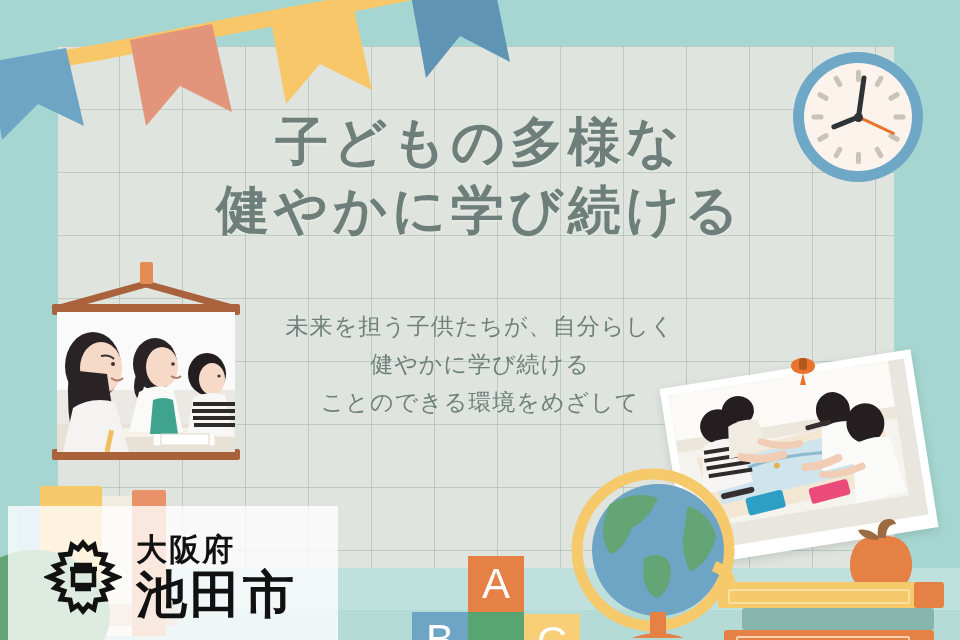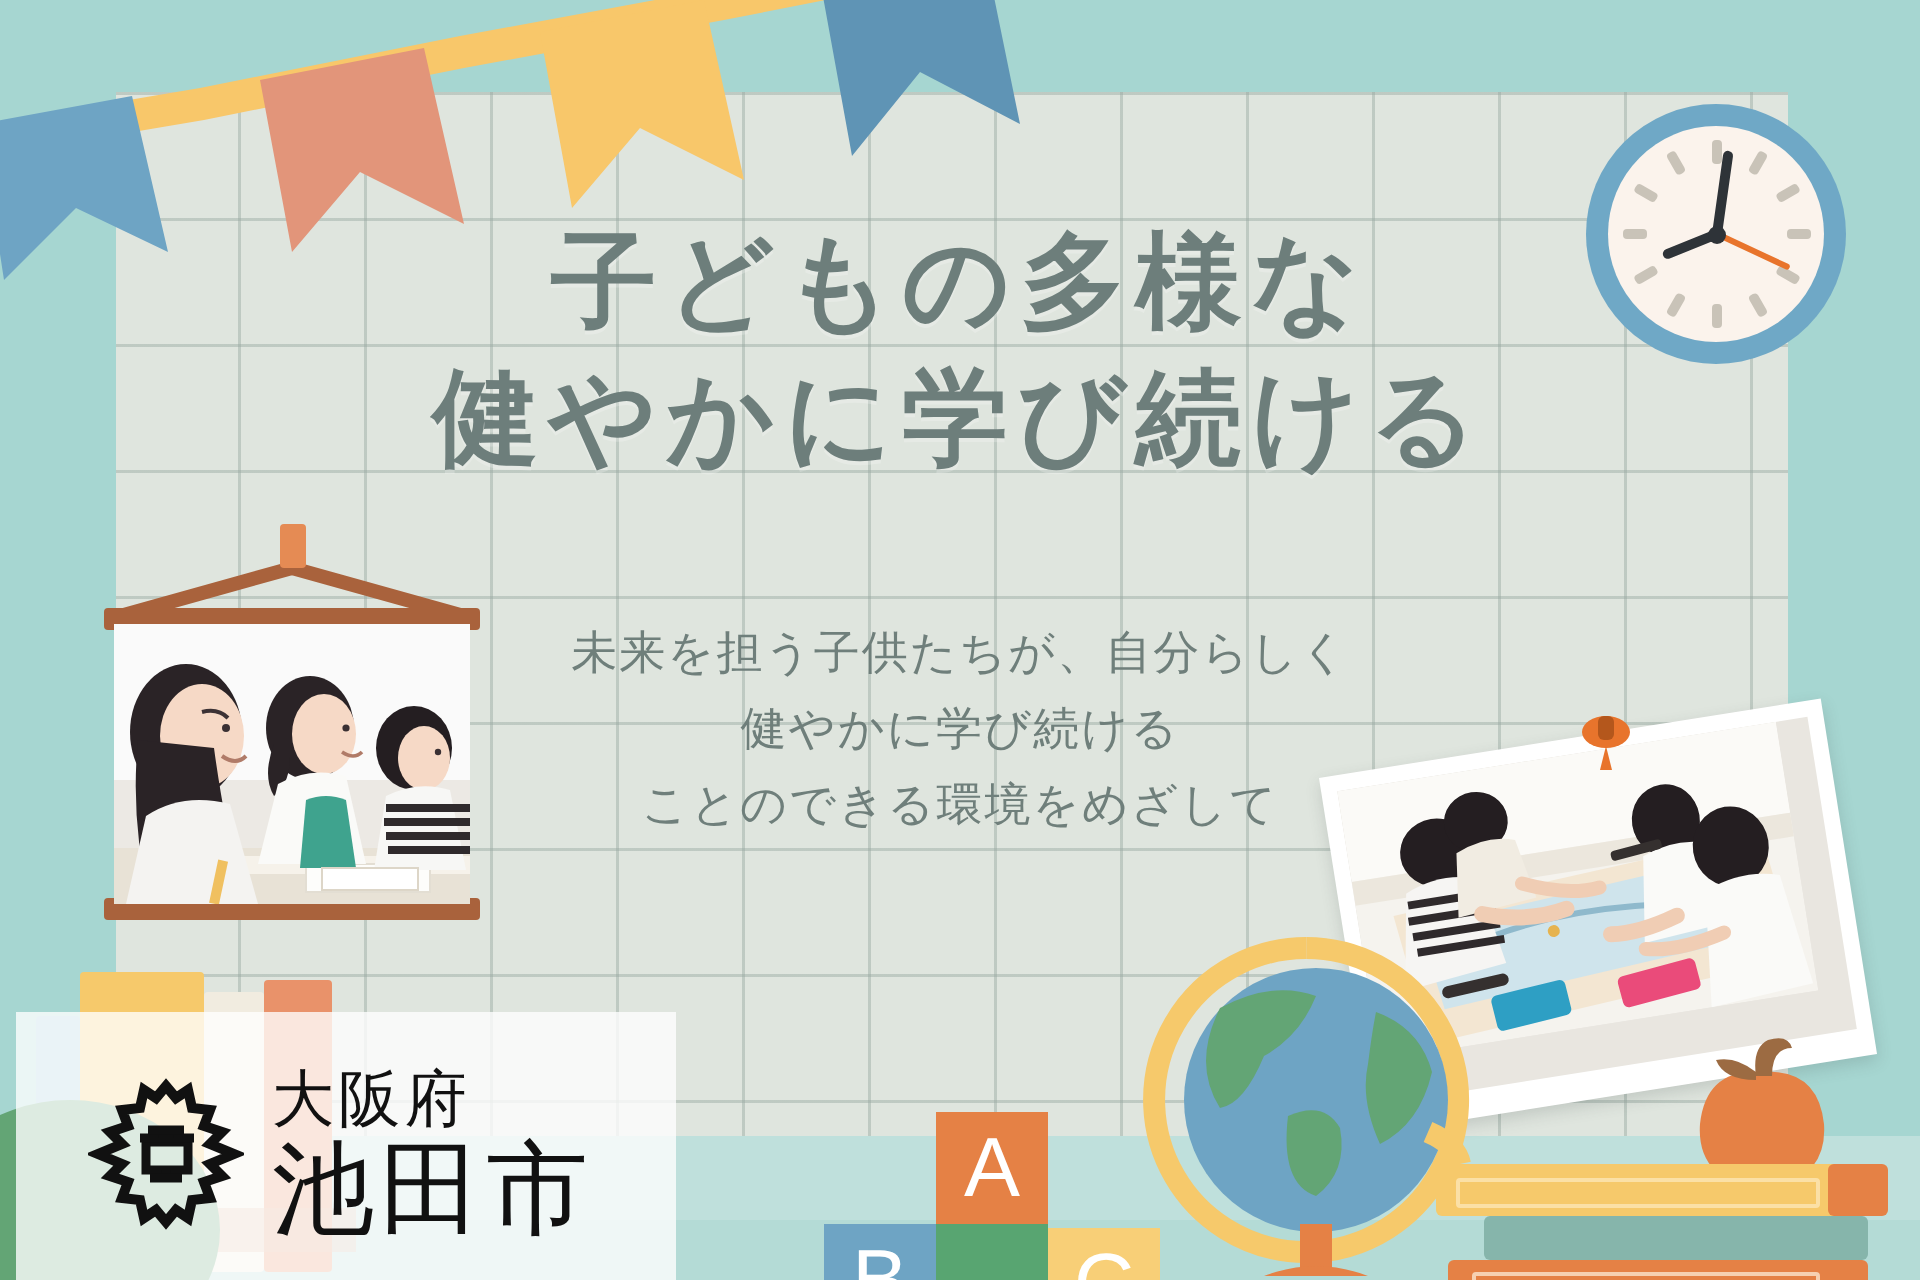--- a/index.html
+++ b/index.html
@@ -150,22 +150,22 @@
   .logo-overlay{
     position:absolute;left:8px;top:506px;width:330px;height:134px;
     background:rgba(255,255,255,.78);
   }
   .logo-wrap{
     position:absolute;left:44px;top:522px;width:290px;height:110px;
     display:flex;align-items:center;gap:14px;
   }
   .crest{width:78px;height:78px;flex:0 0 78px;}
   .logo-text{display:flex;flex-direction:column;line-height:1;color:#111;}
-  .logo-pref{font-size:31px;font-weight:400;letter-spacing:.07em;}
-  .logo-city{font-size:51px;font-weight:400;letter-spacing:.05em;margin-top:4px;}
+  .logo-pref{font-size:31px;font-weight:700;letter-spacing:.07em;}
+  .logo-city{font-size:51px;font-weight:700;letter-spacing:.05em;margin-top:4px;}
 
   
   .green-blob{
     position:absolute;left:-30px;bottom:-30px;width:150px;height:130px;
     background:#63a575;border-radius:50%;
   }
 </style>
 </head>
 <body>
 

